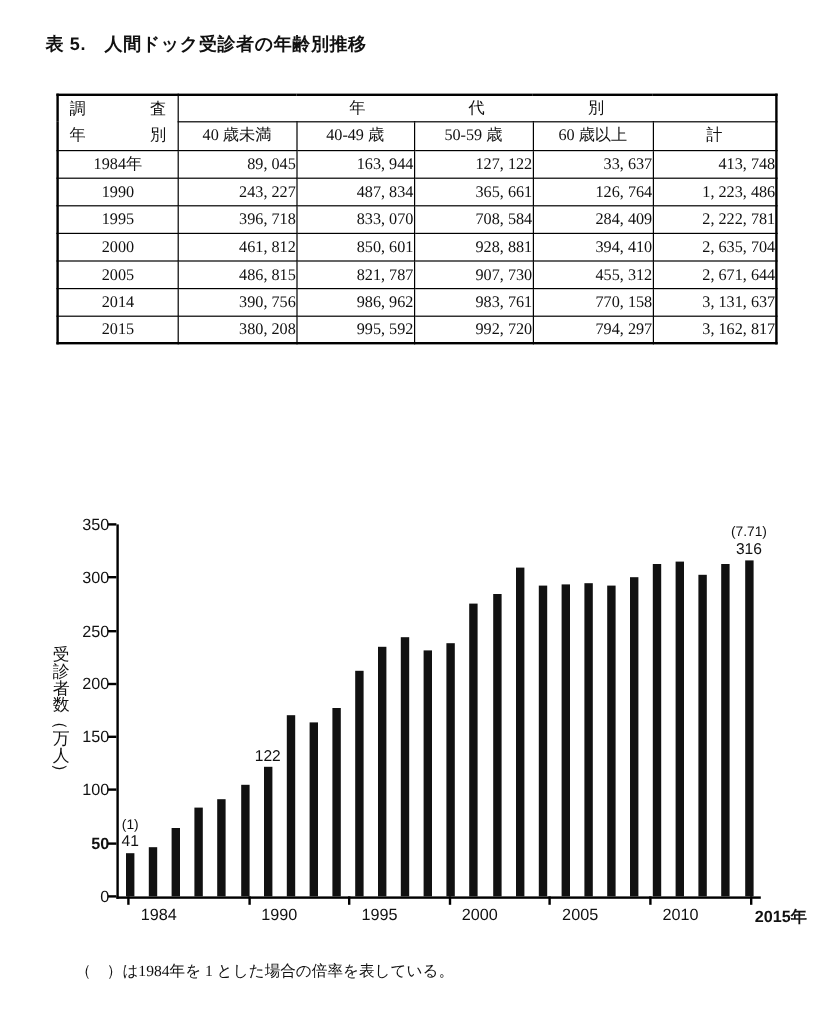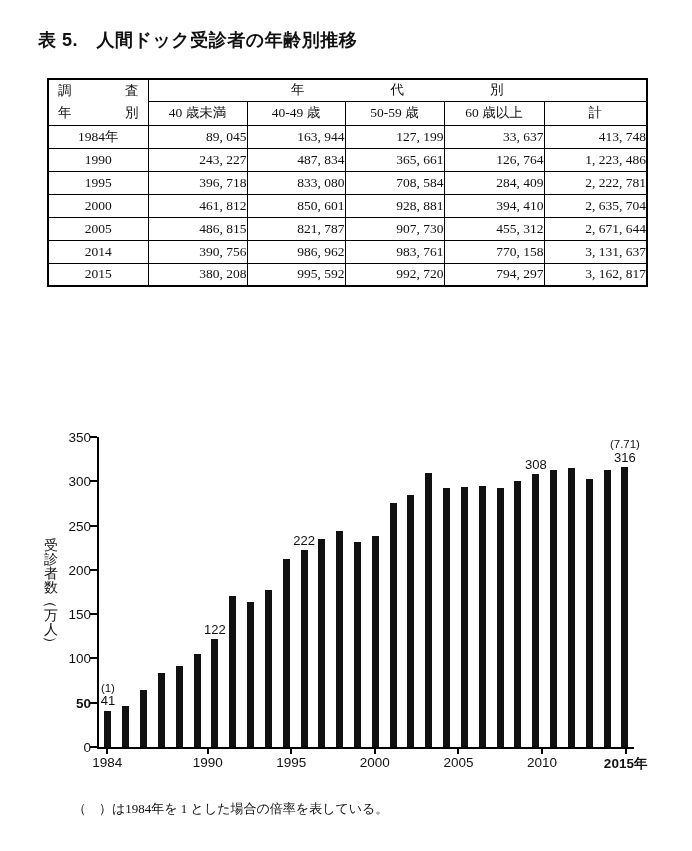--- a/index.html
+++ b/index.html
@@ -8,21 +8,21 @@
     width:692px;height:851px;
     background:#ffffff;
     overflow:hidden;
     font-family:"Liberation Sans",sans-serif;
     color:#111111;
   }
   
   .caption{
     position:absolute;
     margin:0;
-    font-size:18px;
+    font-size:15px;
     font-weight:700;
     letter-spacing:0.5px;
     font-family:"Liberation Sans",sans-serif;
     white-space:nowrap;
   }
   #table-caption{left:38px;top:28px;}
   #figure-caption{left:38px;top:377px;}
 
   
   table.data-table{
@@ -86,37 +86,37 @@
   .bar{width:7px;}
   .bar-label{
     font-size:13px;line-height:1.1;
     text-align:center;white-space:nowrap;
     margin-bottom:2px;
   }
   .bar-sub{font-size:11.5px;text-align:center;}
   .xtick-label{
     position:absolute;top:calc(100% + 8px);
     transform:translateX(-50%);
-    font-size:13.5px;white-space:nowrap;
+    font-size:13.5px;white-space:nowrap;margin-left:25px;
   }
   .xtick-mark{
     position:absolute;top:100%;width:2px;height:7px;
     background:#000;transform:translateX(-50%);
   }
   .ylabel{
     position:absolute;left:44px;top:538px;
     display:flex;flex-direction:column;align-items:center;
     font-size:14px;
   }
   .ychar{height:14px;line-height:14px;text-align:center;}
   .ychar.rot{transform:rotate(90deg);}
 
   
   .footnote{
-    position:absolute;left:73px;top:800px;
+    position:absolute;left:63px;top:800px;
     font-size:13px;
     font-family:"Liberation Serif",serif;
     white-space:nowrap;
   }
 </style>
 </head>
 <body>
 
 <div class="page">
 
@@ -157,36 +157,36 @@
           <th class="colhead">50-59 歳</th>
           <th class="colhead">60 歳以上</th>
           <th class="colhead">計</th>
         </tr>
     </thead>
     <tbody id="table-body">
         <tr>
           <td class="yearcell">1984年</td>
           <td class="numcell">89, 045</td>
           <td class="numcell">163, 944</td>
-          <td class="numcell">127, 199</td>
+          <td class="numcell">127, 122</td>
           <td class="numcell">33, 637</td>
           <td class="numcell">413, 748</td>
         </tr>
         <tr>
           <td class="yearcell">1990</td>
           <td class="numcell">243, 227</td>
           <td class="numcell">487, 834</td>
           <td class="numcell">365, 661</td>
           <td class="numcell">126, 764</td>
           <td class="numcell">1, 223, 486</td>
         </tr>
         <tr>
           <td class="yearcell">1995</td>
           <td class="numcell">396, 718</td>
-          <td class="numcell">833, 080</td>
+          <td class="numcell">833, 070</td>
           <td class="numcell">708, 584</td>
           <td class="numcell">284, 409</td>
           <td class="numcell">2, 222, 781</td>
         </tr>
         <tr>
           <td class="yearcell">2000</td>
           <td class="numcell">461, 812</td>
           <td class="numcell">850, 601</td>
           <td class="numcell">928, 881</td>
           <td class="numcell">394, 410</td>
@@ -267,26 +267,20 @@
         <div class="slot">
           <div class="bar" style="height: 46.8571%; background: rgb(17, 17, 17);"></div>
         </div>
         <div class="slot">
           <div class="bar" style="height: 50.5714%; background: rgb(17, 17, 17);"></div>
         </div>
         <div class="slot">
           <div class="bar" style="height: 60.5714%; background: rgb(17, 17, 17);"></div>
         </div>
         <div class="slot">
-          <div class="bar-label">
-            <div>222</div>
-          </div>
-          <div class="bar" style="height: 63.4286%; background: rgb(17, 17, 17);"></div>
-        </div>
-        <div class="slot">
           <div class="bar" style="height: 67.1429%; background: rgb(17, 17, 17);"></div>
         </div>
         <div class="slot">
           <div class="bar" style="height: 69.7143%; background: rgb(17, 17, 17);"></div>
         </div>
         <div class="slot">
           <div class="bar" style="height: 66.2857%; background: rgb(17, 17, 17);"></div>
         </div>
         <div class="slot">
           <div class="bar" style="height: 68%; background: rgb(17, 17, 17);"></div>
@@ -307,26 +301,20 @@
           <div class="bar" style="height: 84%; background: rgb(17, 17, 17);"></div>
         </div>
         <div class="slot">
           <div class="bar" style="height: 84.2857%; background: rgb(17, 17, 17);"></div>
         </div>
         <div class="slot">
           <div class="bar" style="height: 83.7143%; background: rgb(17, 17, 17);"></div>
         </div>
         <div class="slot">
           <div class="bar" style="height: 85.7143%; background: rgb(17, 17, 17);"></div>
-        </div>
-        <div class="slot">
-          <div class="bar-label">
-            <div>308</div>
-          </div>
-          <div class="bar" style="height: 88%; background: rgb(17, 17, 17);"></div>
         </div>
         <div class="slot">
           <div class="bar" style="height: 89.4286%; background: rgb(17, 17, 17);"></div>
         </div>
         <div class="slot">
           <div class="bar" style="height: 90%; background: rgb(17, 17, 17);"></div>
         </div>
         <div class="slot">
           <div class="bar" style="height: 86.5714%; background: rgb(17, 17, 17);"></div>
         </div>

